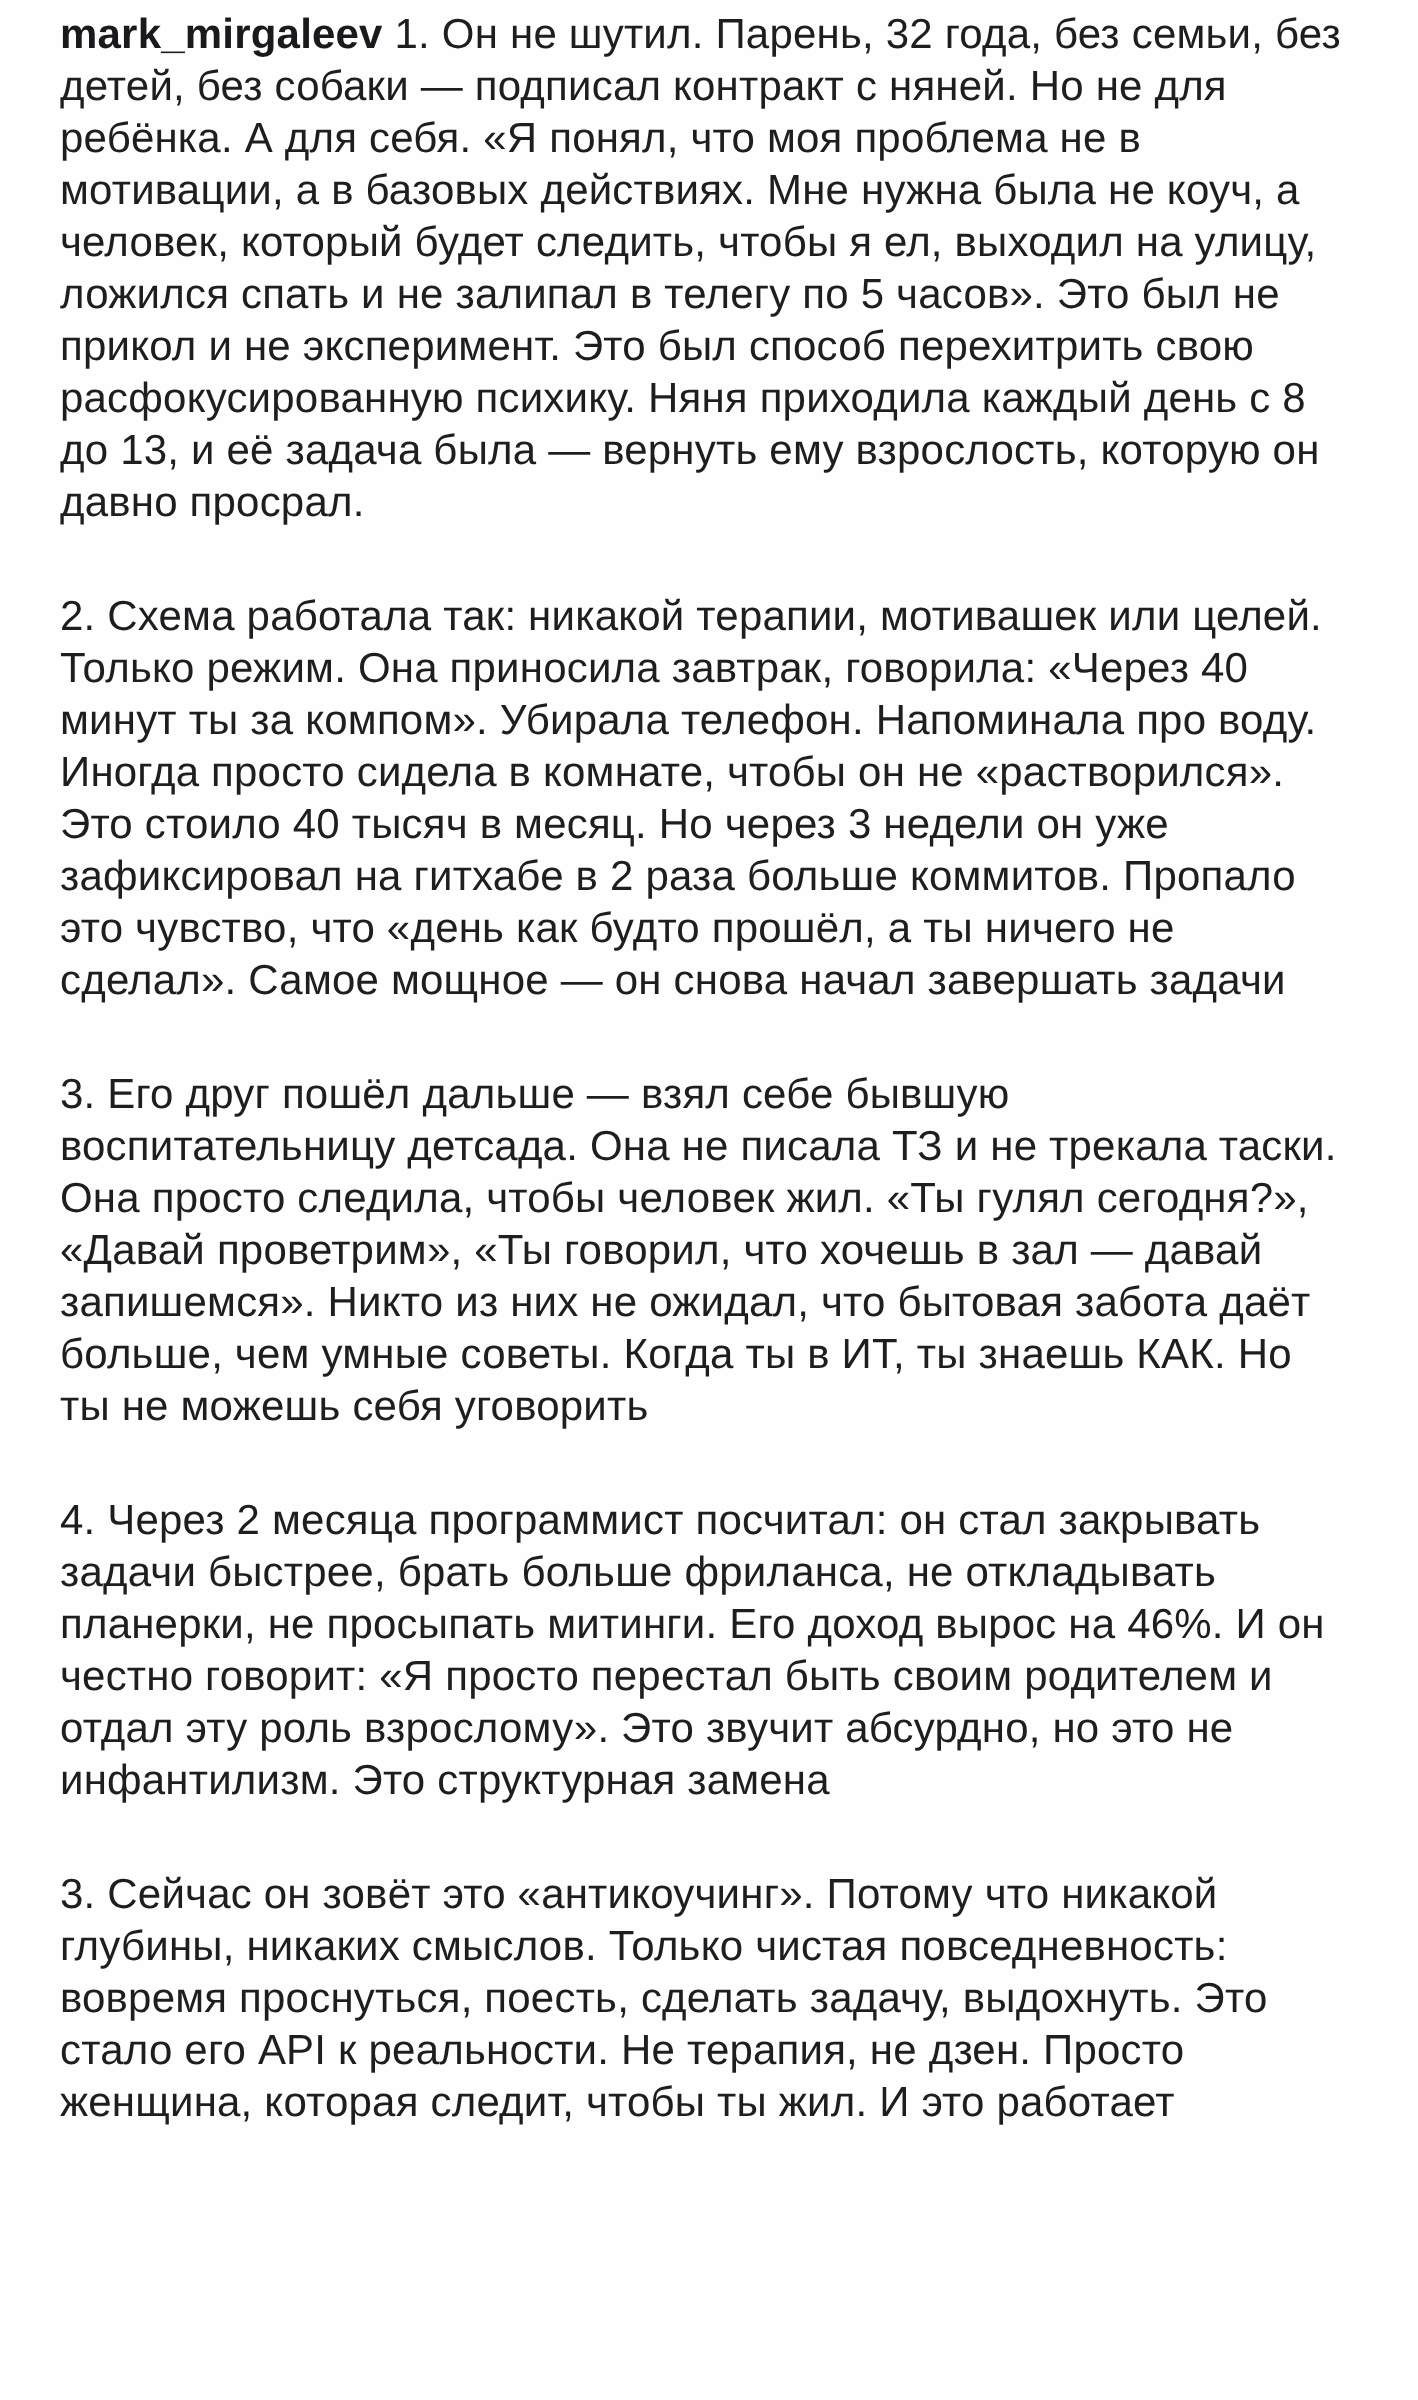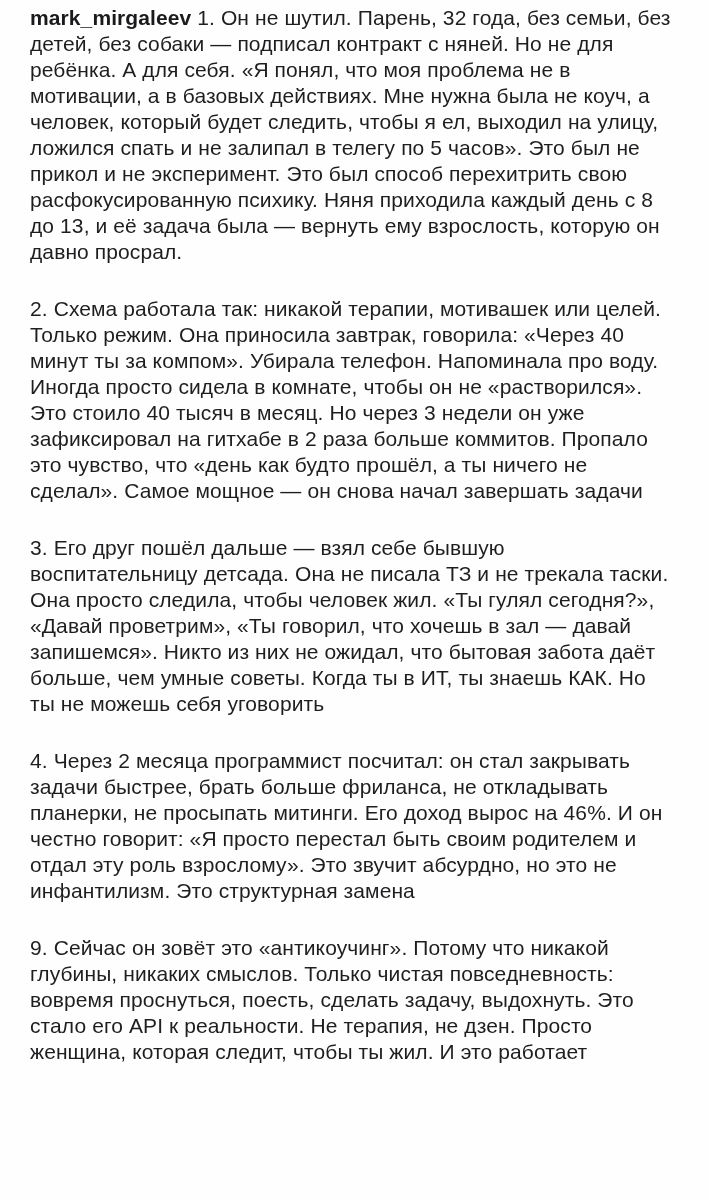--- a/index.html
+++ b/index.html
@@ -35,14 +35,14 @@
 
 <div class="caption">
   <p><span class="username">mark_mirgaleev</span> <span>1. Он не шутил. Парень, 32 года, без семьи, без детей, без собаки — подписал контракт с няней. Но не для ребёнка. А для себя. «Я понял, что моя проблема не в мотивации, а в базовых действиях. Мне нужна была не коуч, а человек, который будет следить, чтобы я ел, выходил на улицу, ложился спать и не залипал в телегу по 5 часов». Это был не прикол и не эксперимент. Это был способ перехитрить свою расфокусированную психику. Няня приходила каждый день с 8 до 13, и её задача была — вернуть ему взрослость, которую он давно просрал.</span></p>
 
   <p>2. Схема работала так: никакой терапии, мотивашек или целей. Только режим. Она приносила завтрак, говорила: «Через 40 минут ты за компом». Убирала телефон. Напоминала про воду. Иногда просто сидела в комнате, чтобы он не «растворился». Это стоило 40 тысяч в месяц. Но через 3 недели он уже зафиксировал на гитхабе в 2 раза больше коммитов. Пропало это чувство, что «день как будто прошёл, а ты ничего не сделал». Самое мощное — он снова начал завершать задачи</p>
 
   <p>3. Его друг пошёл дальше — взял себе бывшую воспитательницу детсада. Она не писала ТЗ и не трекала таски. Она просто следила, чтобы человек жил. «Ты гулял сегодня?», «Давай проветрим», «Ты говорил, что хочешь в зал — давай запишемся». Никто из них не ожидал, что бытовая забота даёт больше, чем умные советы. Когда ты в ИТ, ты знаешь КАК. Но ты не можешь себя уговорить</p>
 
   <p>4. Через 2 месяца программист посчитал: он стал закрывать задачи быстрее, брать больше фриланса, не откладывать планерки, не просыпать митинги. Его доход вырос на 46%. И он честно говорит: «Я просто перестал быть своим родителем и отдал эту роль взрослому». Это звучит абсурдно, но это не инфантилизм. Это структурная замена</p>
 
-  <p>9. Сейчас он зовёт это «антикоучинг». Потому что никакой глубины, никаких смыслов. Только чистая повседневность: вовремя проснуться, поесть, сделать задачу, выдохнуть. Это стало его API к реальности. Не терапия, не дзен. Просто женщина, которая следит, чтобы ты жил. И это работает</p>
+  <p>3. Сейчас он зовёт это «антикоучинг». Потому что никакой глубины, никаких смыслов. Только чистая повседневность: вовремя проснуться, поесть, сделать задачу, выдохнуть. Это стало его API к реальности. Не терапия, не дзен. Просто женщина, которая следит, чтобы ты жил. И это работает</p>
 </div>
 
 </body></html>

